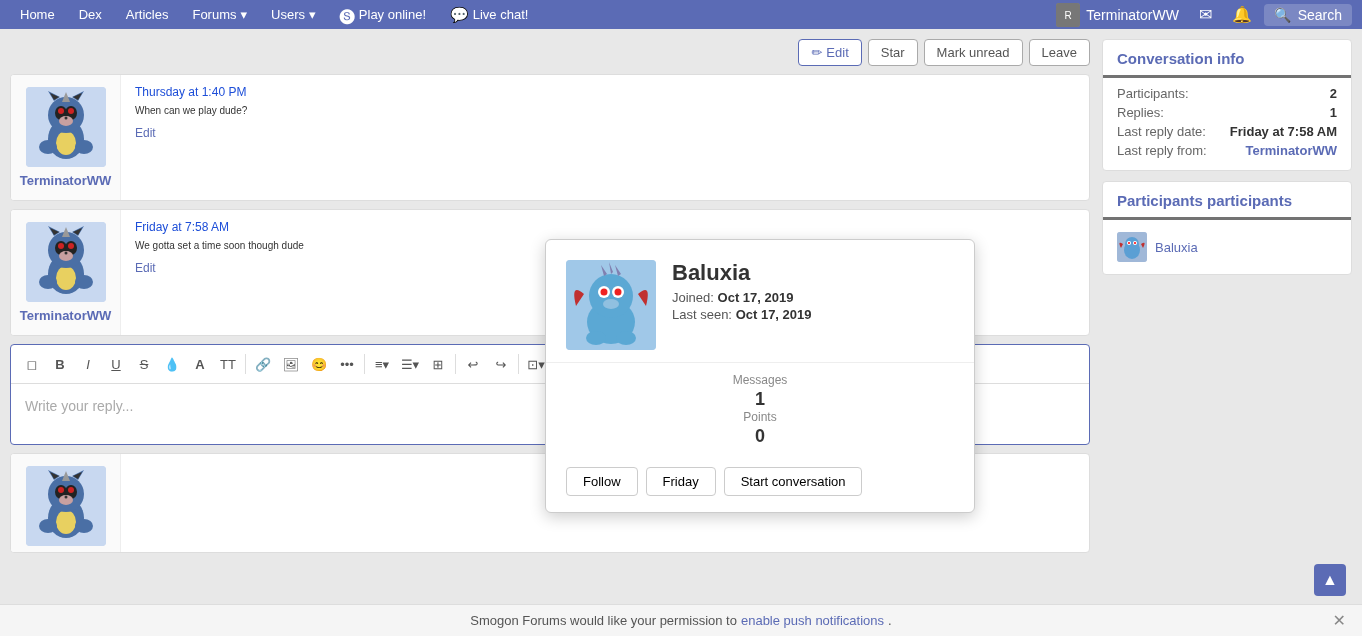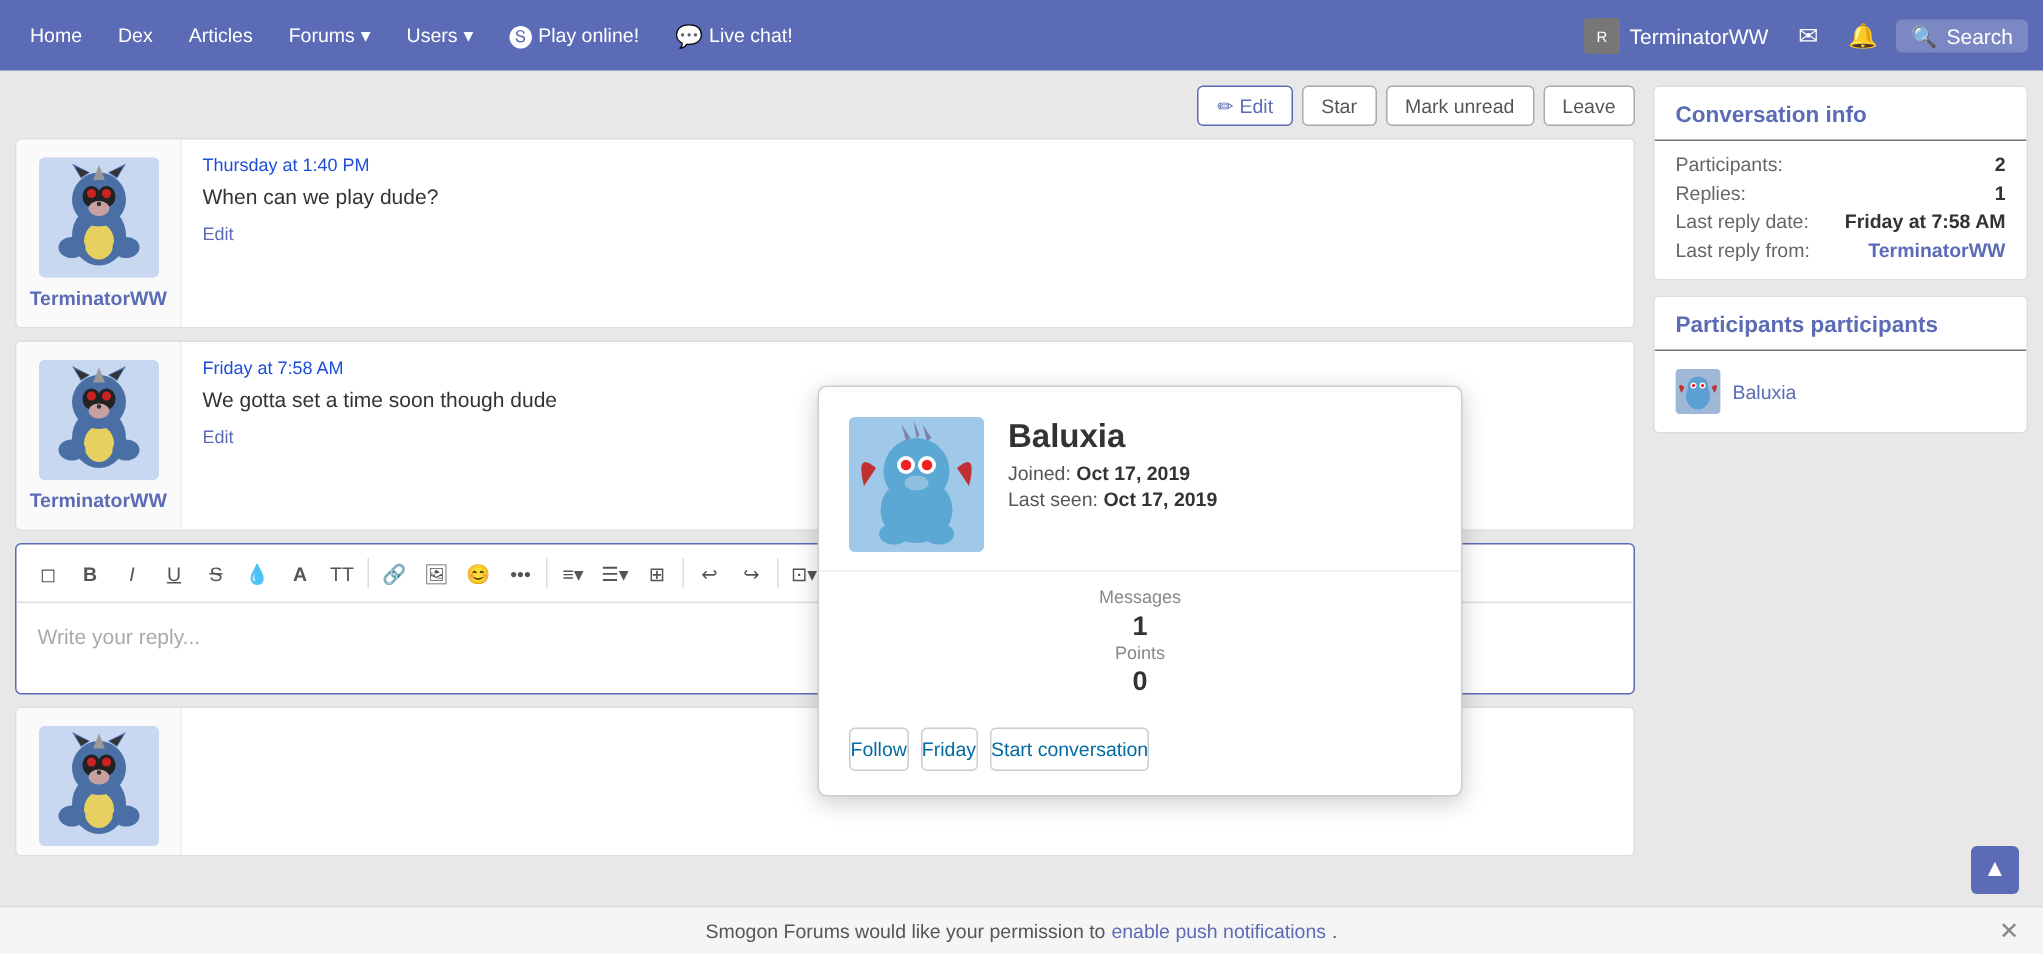--- a/index.html
+++ b/index.html
@@ -3,21 +3,21 @@
   <meta charset="utf-8">
   <style>
     * { box-sizing: border-box; margin: 0; padding: 0; }
     body { font-family: Arial, sans-serif; font-size: 14px; background: #e8e8e8; color: #333; }
 
     
     nav {
       background: #5b6bb5;
       display: flex;
       align-items: center;
-      height: 47px;
+      height: 29px;
       padding: 0 10px;
       gap: 4px;
     }
     .nav-item {
       color: #fff;
       padding: 6px 10px;
       cursor: pointer;
       font-size: 13px;
       white-space: nowrap;
       display: flex;
@@ -138,21 +138,21 @@
     .msg-content {
       flex: 1;
       padding: 10px 14px;
     }
     .msg-timestamp {
       color: #1d4ed8;
       font-size: 12px;
       margin-bottom: 6px;
     }
     .msg-text {
-      font-size: 14px;
+      font-size: 10px;
       margin-bottom: 8px;
     }
     .msg-edit-link {
       color: #5b6bb5;
       font-size: 12px;
       cursor: pointer;
     }
 
     
     .reply-editor {
@@ -207,21 +207,21 @@
       border: 1px solid #ddd;
       border-radius: 4px;
       margin-bottom: 10px;
       overflow: hidden;
     }
     .info-box-title {
       color: #5b6bb5;
       font-size: 15px;
       font-weight: bold;
       padding: 10px 14px 8px;
-      border-bottom: 1px solid #737373;
+      border-bottom: 3px solid #737373;
     }
     .info-rows {
       padding: 8px 14px;
     }
     .info-row {
       display: flex;
       justify-content: space-between;
       align-items: baseline;
       font-size: 13px;
       margin-bottom: 4px;
@@ -313,27 +313,27 @@
       flex: 1;
     }
     .popup-stat-label { font-size: 12px; color: #888; margin-bottom: 2px; }
     .popup-stat-value { font-size: 18px; font-weight: bold; color: #333; }
     .popup-actions {
       display: flex;
       gap: 8px;
       padding: 10px 20px 16px;
     }
     .popup-btn {
-      padding: 6px 0;
+      padding: 6px 16px;
       border-radius: 4px;
       cursor: pointer;
       font-size: 13px;
       border: 1px solid #ccc;
       background: #fff;
-      color: #0369a1;
+      color: #000000;
     }
 
     
     .notif-bar {
       position: fixed;
       bottom: 0;
       left: 0;
       right: 0;
       background: #f5f5f5;
       border-top: 1px solid #ddd;

